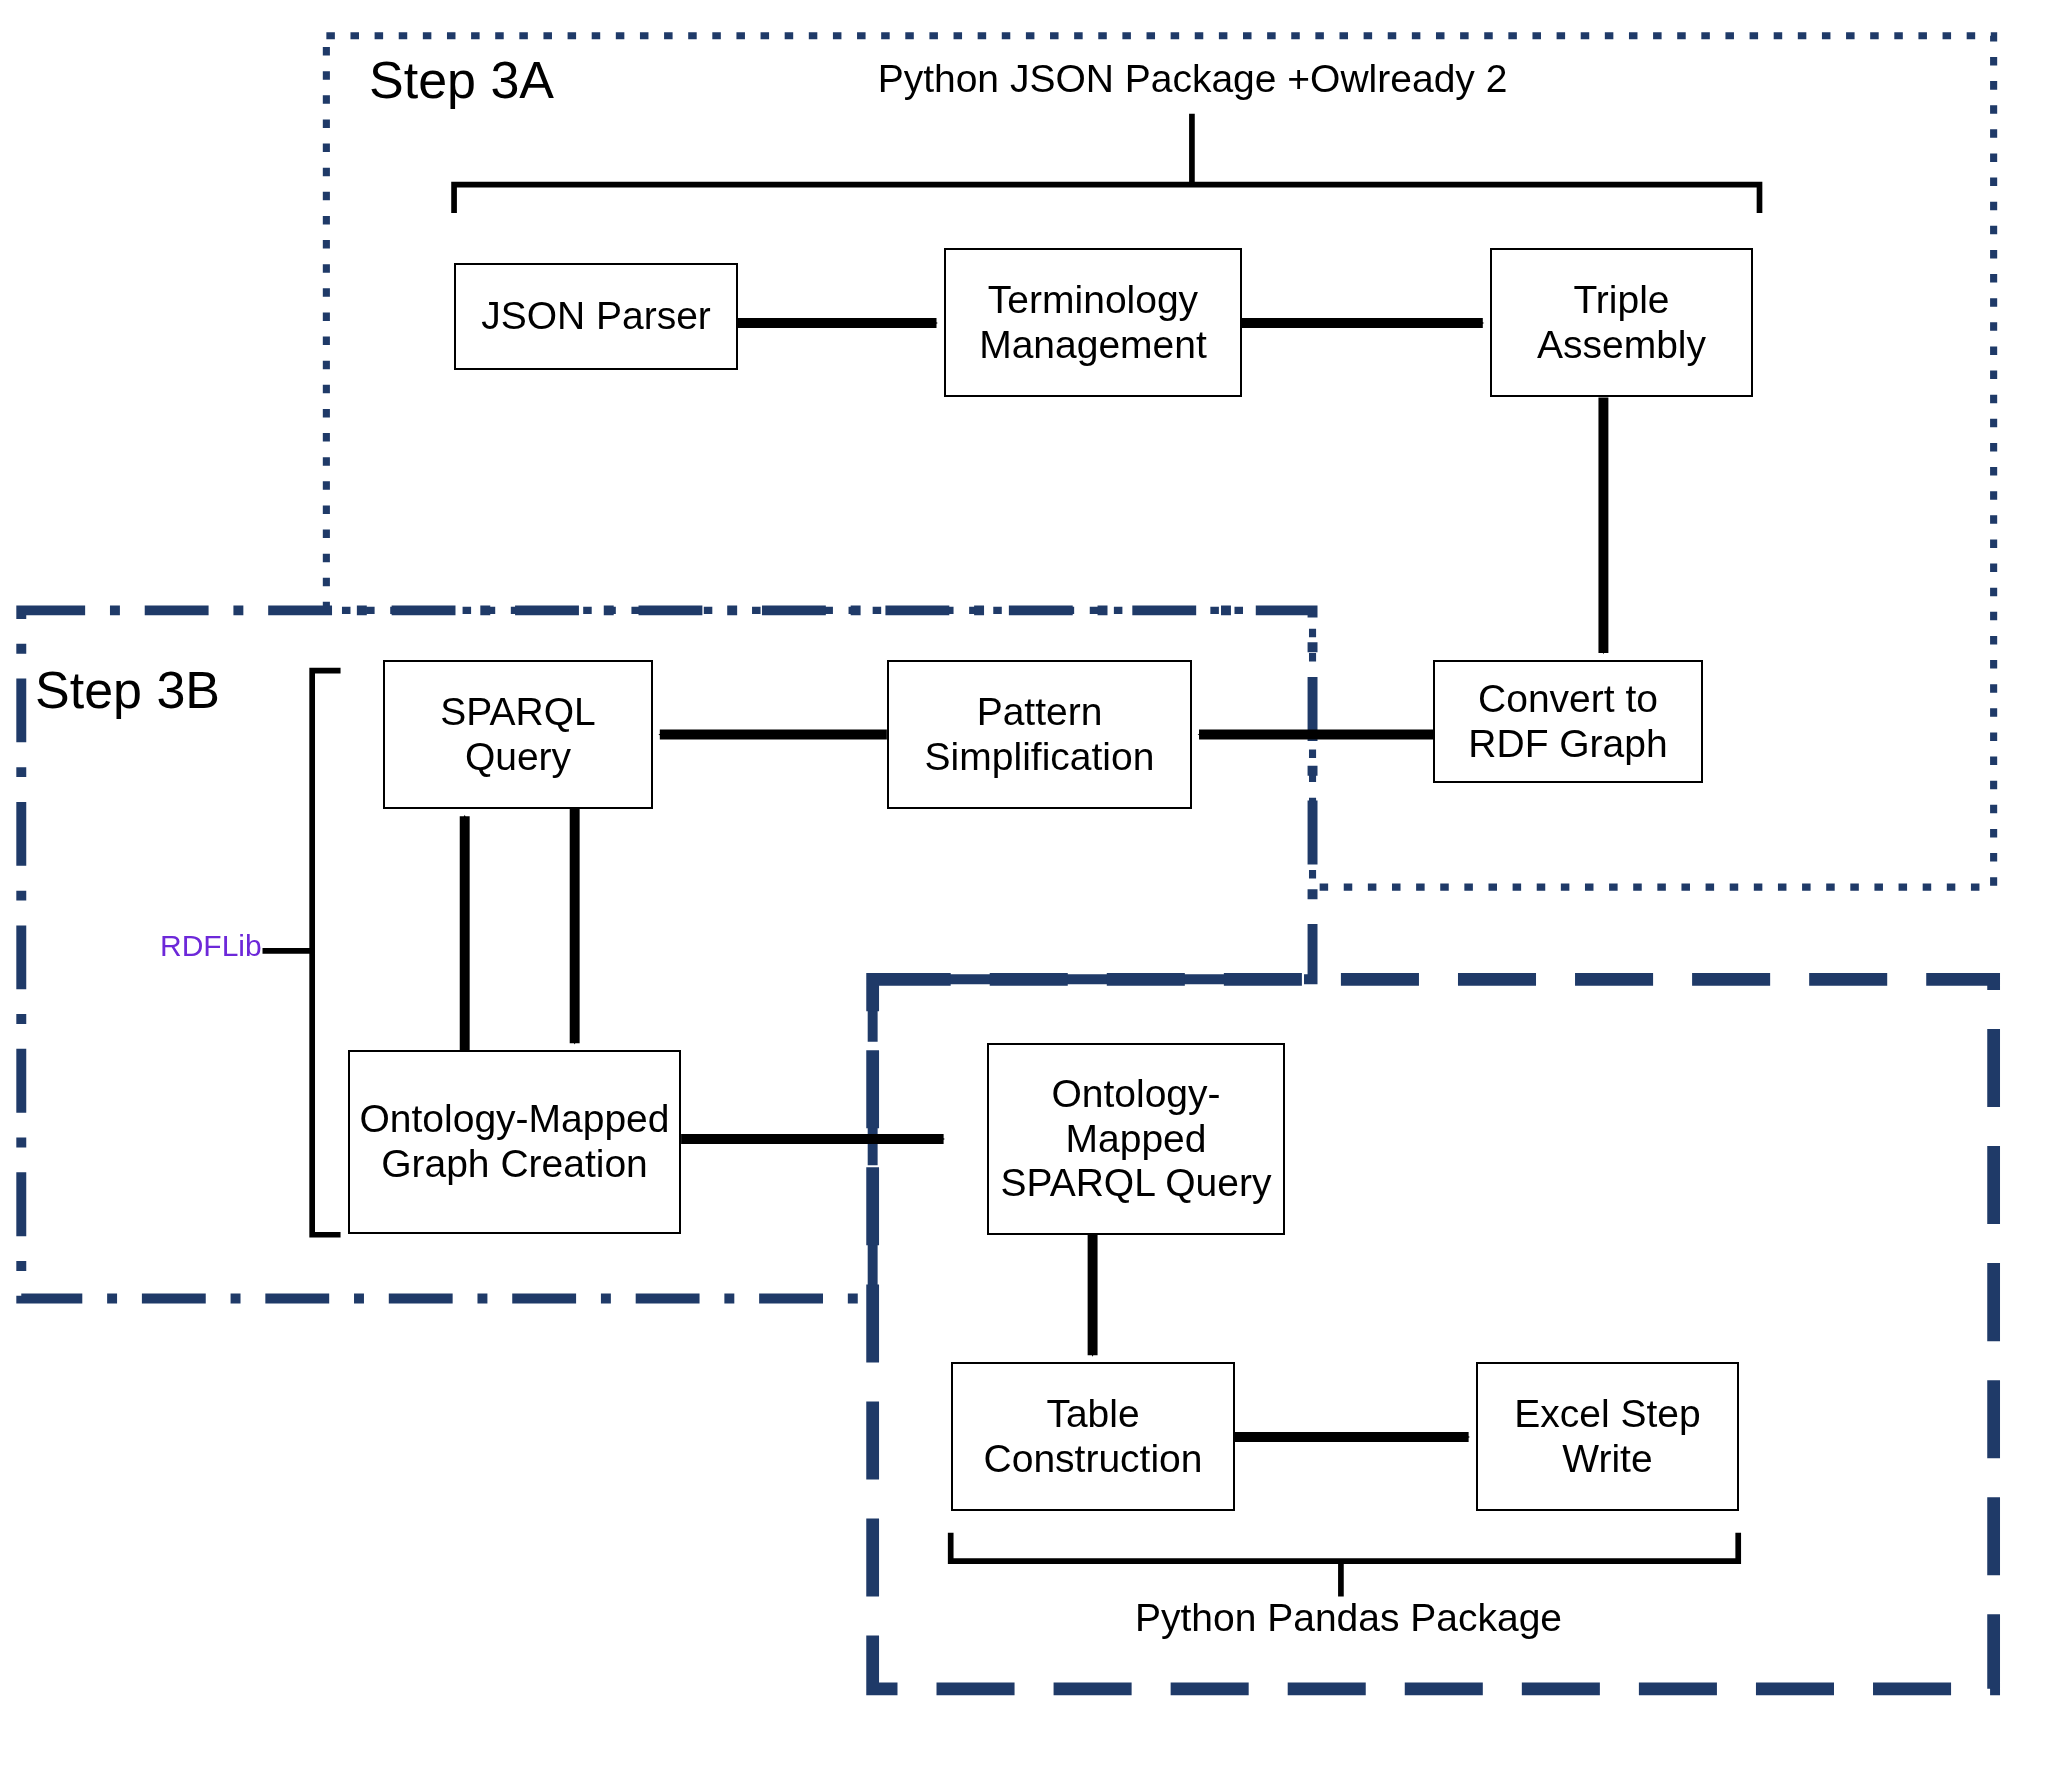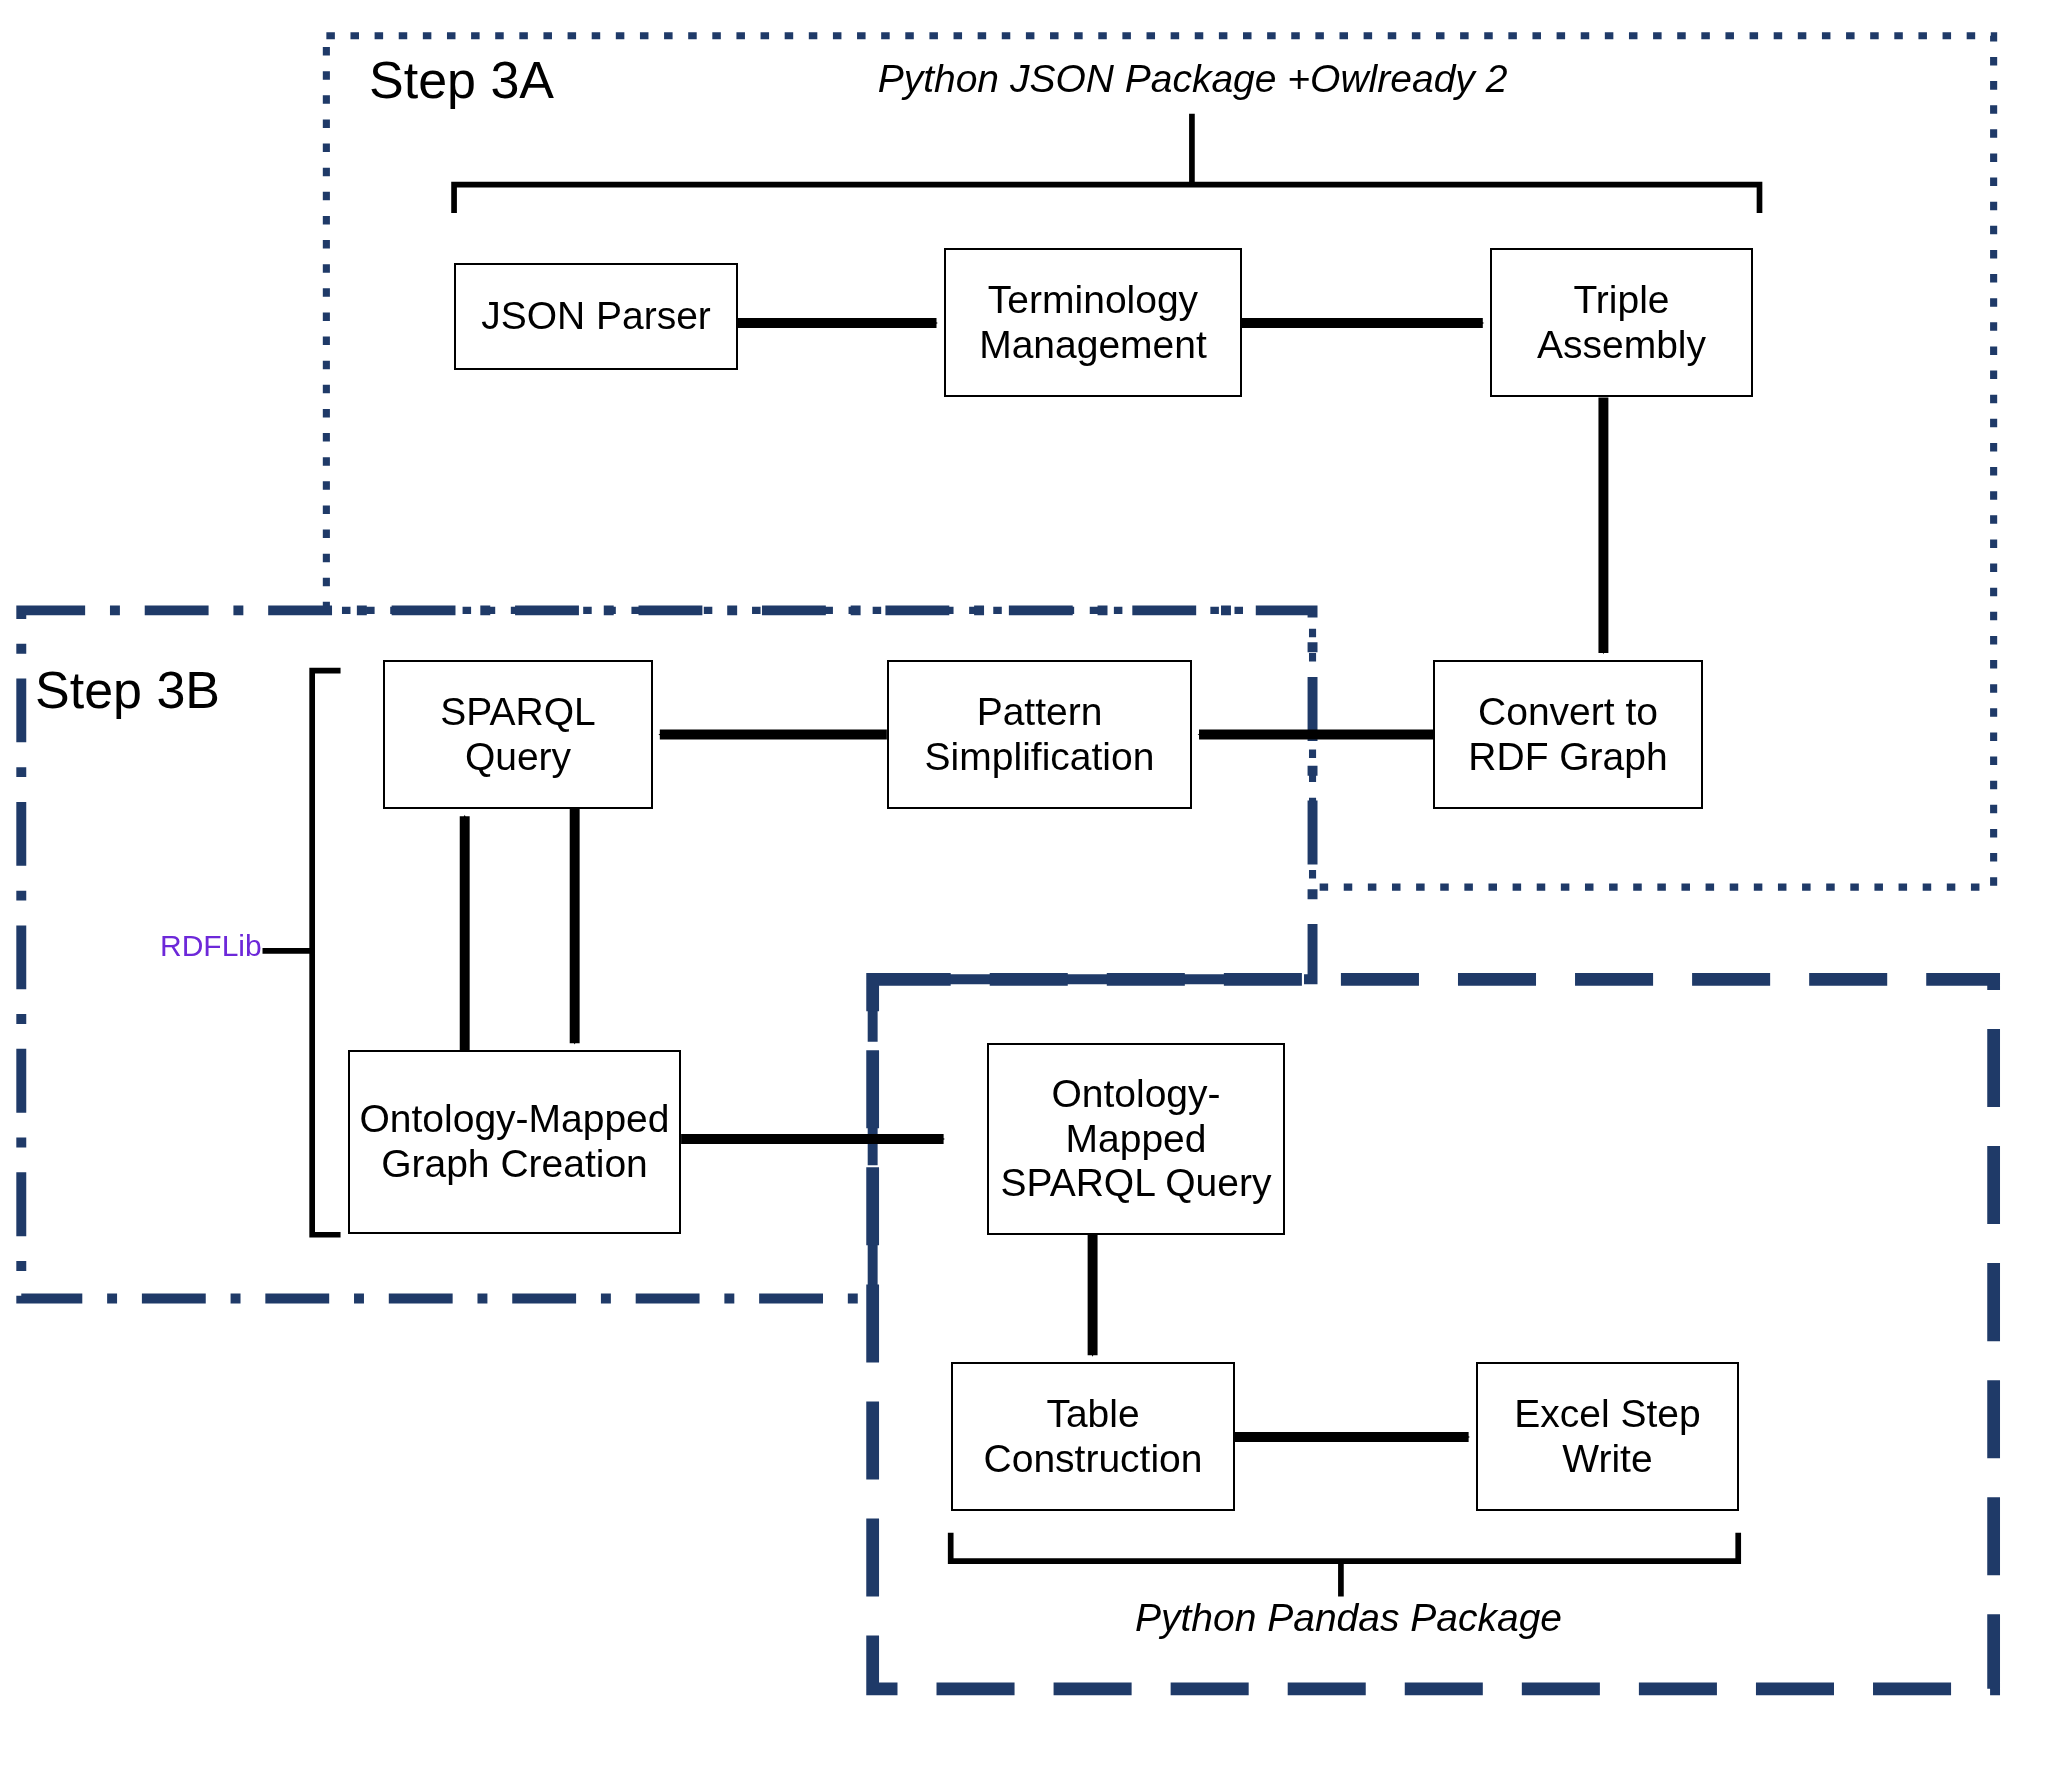--- a/index.html
+++ b/index.html
@@ -18,21 +18,20 @@
     position: absolute;
     font-size: 52px;
     color: #000;
     font-weight: 400;
   }
   .section-label {
     position: absolute;
     font-size: 39px;
     color: #000;
     text-align: center;
-    font-style: italic;
   }
   .side-label {
     position: absolute;
     font-size: 30px;
     color: #6d28d9;
     margin-left: 36px;
   }
   .box {
     position: absolute;
     border: 2.8px solid #000;
@@ -63,21 +62,21 @@
   <div class="step-label" style="left:35px; top:660px;">Step 3B</div>
 
   <div class="section-label" style="left:873px; top:57px; width:639px;">Python JSON Package +Owlready 2</div>
   <div class="side-label" style="left:124px; top:929px;">RDFLib</div>
   <div class="section-label" style="left:1100px; top:1596px; width:497px;">Python Pandas Package</div>
 
   <div class="box" style="left:454px; top:263px; width:284px; height:107px;">JSON Parser</div>
   <div class="box" style="left:944px; top:248px; width:298px; height:149px;">Terminology Management</div>
   <div class="box" style="left:1490px; top:248px; width:263px; height:149px;">Triple Assembly</div>
 
-  <div class="box" style="left:1433px; top:660px; width:270px; height:149px;">Convert to RDF Graph</div>
+  <div class="box" style="left:1433px; top:660px; width:270px; height:123px;">Convert to RDF Graph</div>
   <div class="box" style="left:887px; top:660px; width:305px; height:149px;">Pattern Simplification</div>
   <div class="box" style="left:383px; top:660px; width:270px; height:149px;">SPARQL Query</div>
 
   <div class="box" style="left:348px; top:1050px; width:333px; height:184px;">Ontology-Mapped Graph Creation</div>
   <div class="box" style="left:951px; top:1043px; width:298px; height:192px;margin-left:36px;">Ontology-Mapped SPARQL Query</div>
 
   <div class="box" style="left:951px; top:1362px; width:284px; height:149px;">Table Construction</div>
   <div class="box" style="left:1476px; top:1362px; width:263px; height:149px;">Excel Step Write</div>
 
   <svg class="overlay" viewBox="0 0 2912 2504">

